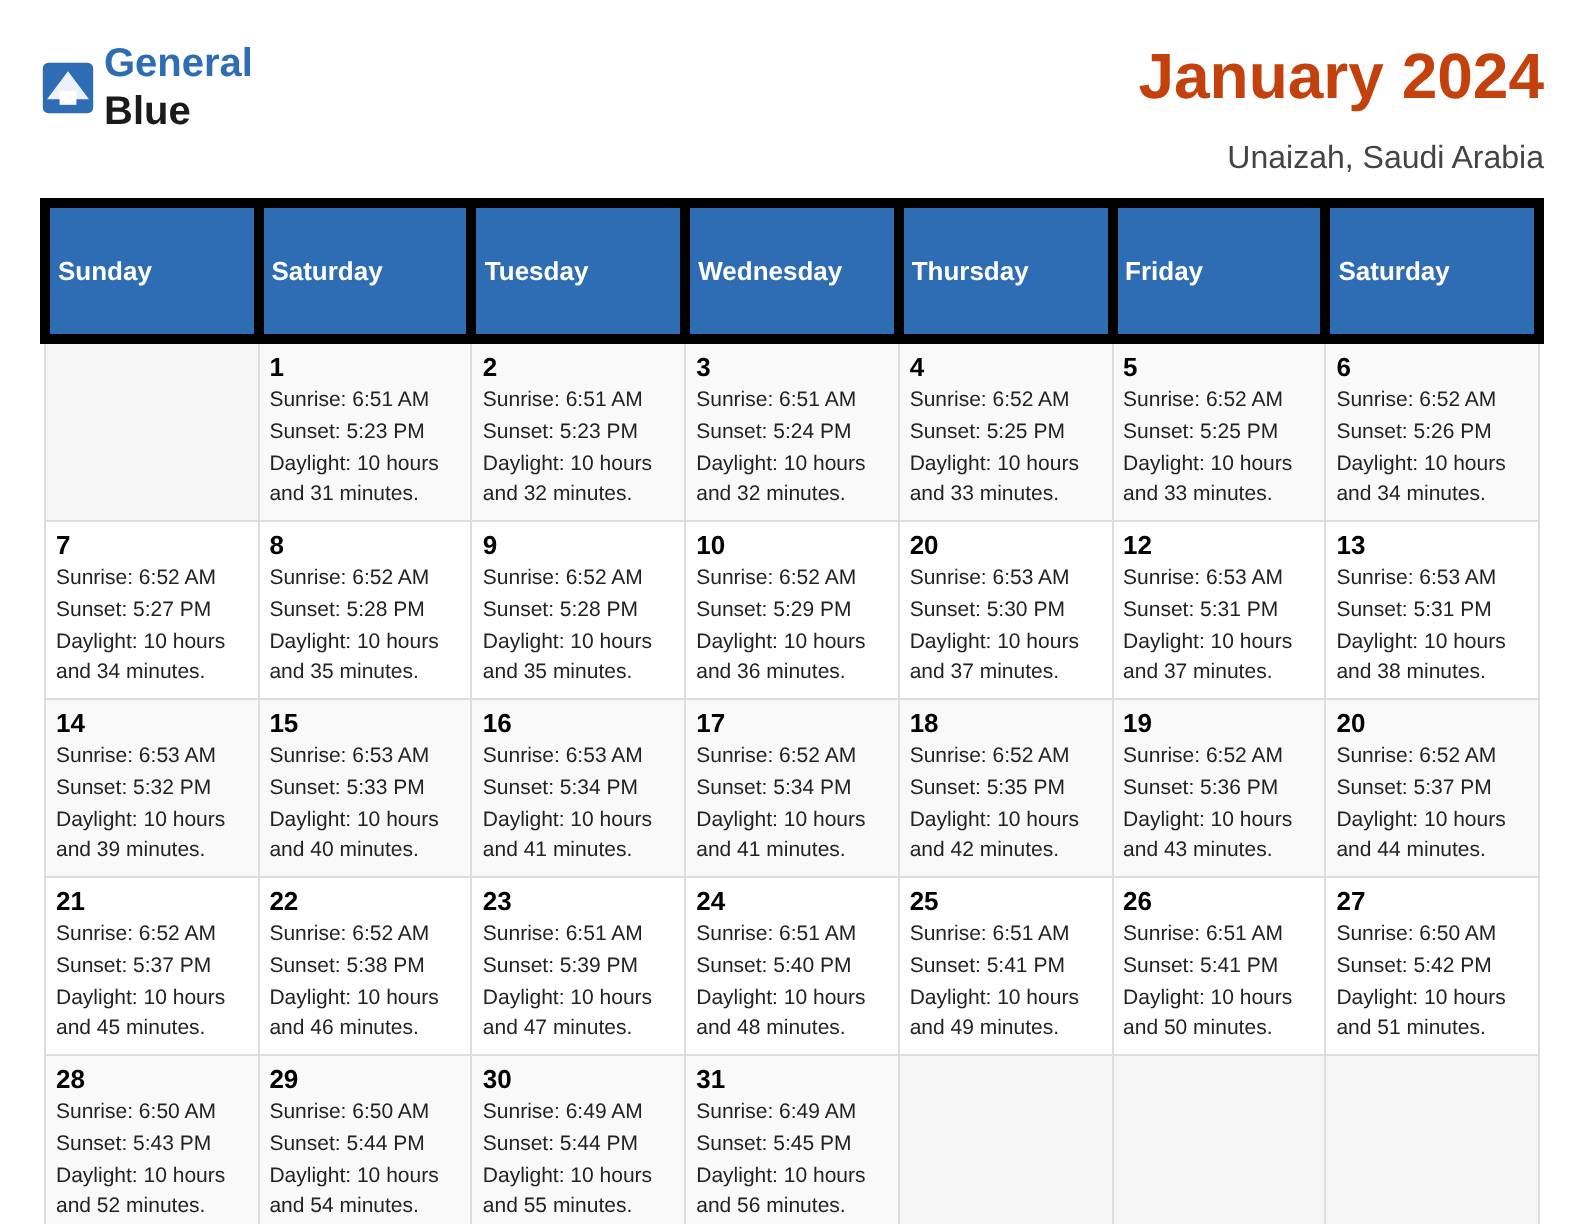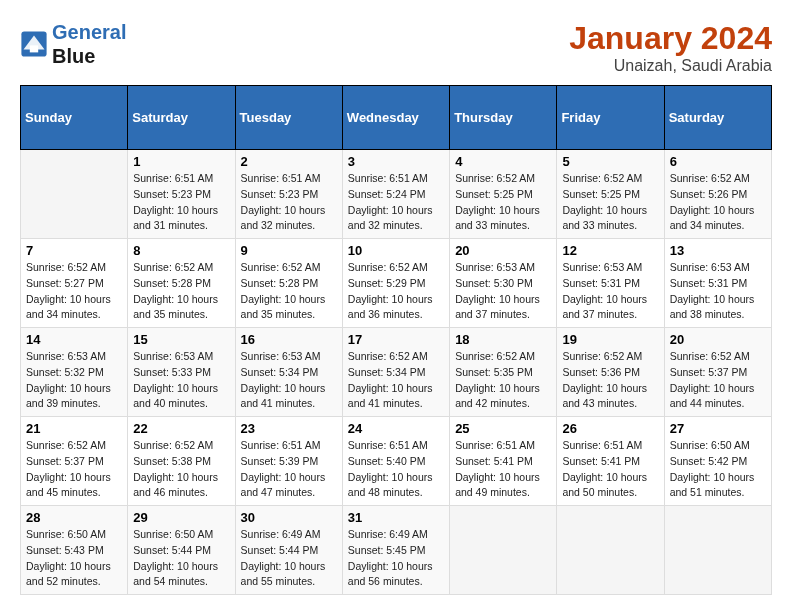--- a/index.html
+++ b/index.html
@@ -29,36 +29,37 @@
       text-align: right;
     }
     .main-title {
       font-size: 32px;
       font-weight: bold;
       color: #c2410c;
     }
     .subtitle {
       font-size: 16px;
       color: #444;
+      margin-top: 14px;
     }
     table {
       width: 100%;
       border-collapse: collapse;
       font-size: 11px;
     }
     thead tr {
       background-color: #2e6db4;
       color: #fff;
     }
     thead th {
       padding: 24px 4px;
       text-align: left;
       font-size: 13px;
       font-weight: bold;
-      border: 1px solid #000000;
+      border: 5px solid #000000;
     }
     tbody tr {
       background: #fff;
       vertical-align: top;
     }
     tbody tr:nth-child(odd) {
       background: #f9f9f9;
     }
     tbody td {
       border: 1px solid #ddd;

